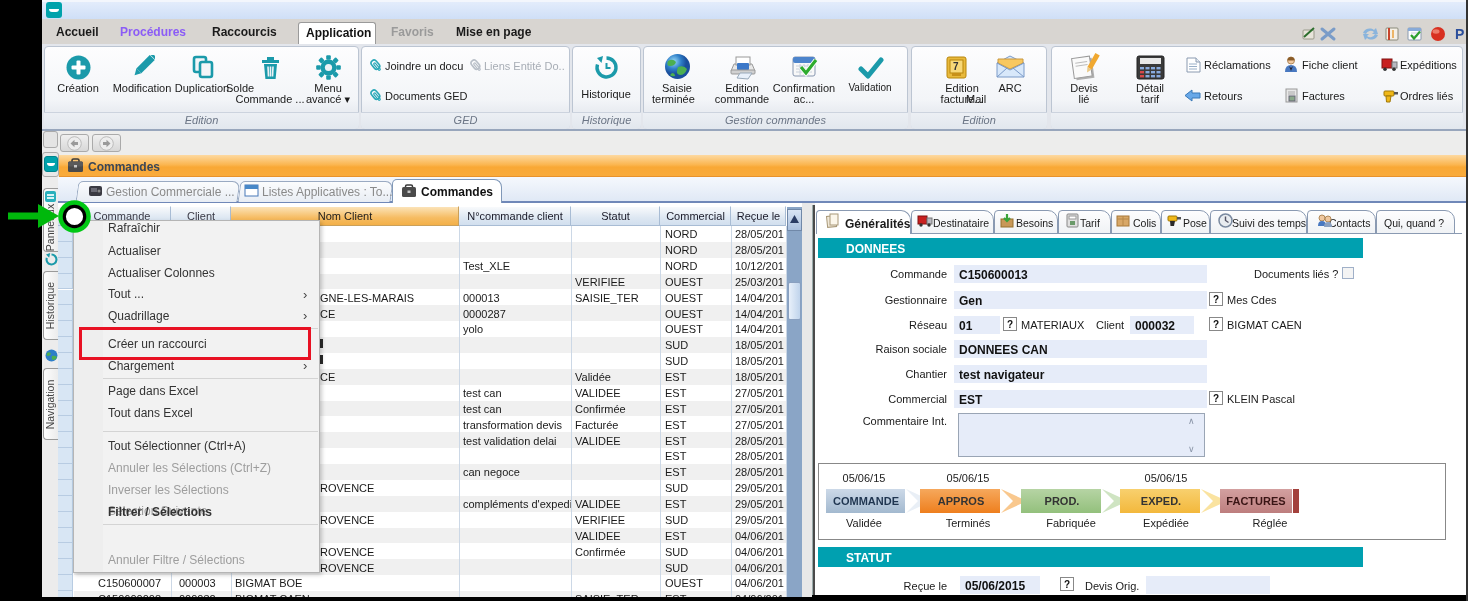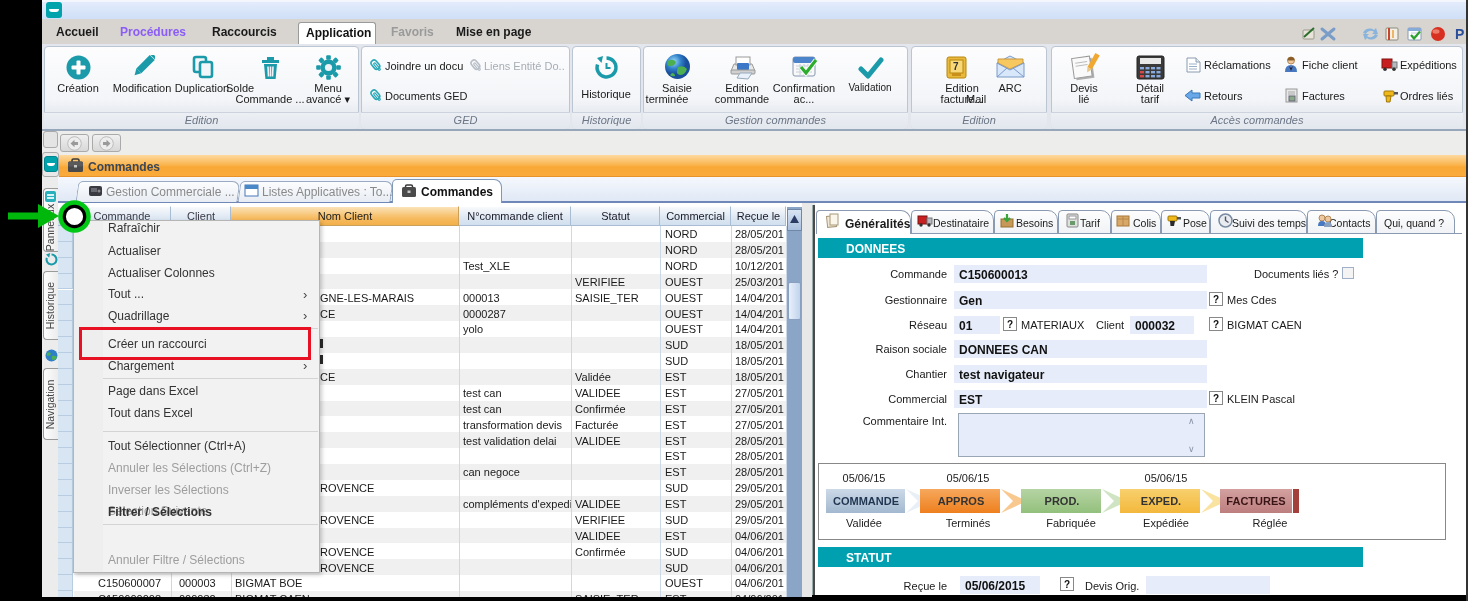--- a/index.html
+++ b/index.html
@@ -51,21 +51,20 @@
 <div class="ab" style="left:572px;top:112px;width:69px;height:17px;background:linear-gradient(#eceff4,#e2e7ee);border-top:1px solid #ccd3de;border-radius:0 0 4px 4px"></div>
 <div class="ab" style="left:572px;top:114px;width:69px;height:13px;font-size:11px;font-style:italic;color:#6b7585;text-align:center">Historique</div>
 <div class="ab" style="left:643px;top:46px;width:265px;height:83px;background:linear-gradient(#fdfdfe,#f3f5f8 65%,#eaedf2 78%,#e6eaf0);border:1px solid #bcc5d2;border-radius:4px"></div>
 <div class="ab" style="left:643px;top:112px;width:265px;height:17px;background:linear-gradient(#eceff4,#e2e7ee);border-top:1px solid #ccd3de;border-radius:0 0 4px 4px"></div>
 <div class="ab" style="left:643px;top:114px;width:265px;height:13px;font-size:11px;font-style:italic;color:#6b7585;text-align:center">Gestion commandes</div>
 <div class="ab" style="left:911px;top:46px;width:136px;height:83px;background:linear-gradient(#fdfdfe,#f3f5f8 65%,#eaedf2 78%,#e6eaf0);border:1px solid #bcc5d2;border-radius:4px"></div>
 <div class="ab" style="left:911px;top:112px;width:136px;height:17px;background:linear-gradient(#eceff4,#e2e7ee);border-top:1px solid #ccd3de;border-radius:0 0 4px 4px"></div>
 <div class="ab" style="left:911px;top:114px;width:136px;height:13px;font-size:11px;font-style:italic;color:#6b7585;text-align:center">Edition</div>
 <div class="ab" style="left:1051px;top:46px;width:412px;height:83px;background:linear-gradient(#fdfdfe,#f3f5f8 65%,#eaedf2 78%,#e6eaf0);border:1px solid #bcc5d2;border-radius:4px"></div>
 <div class="ab" style="left:1051px;top:112px;width:412px;height:17px;background:linear-gradient(#eceff4,#e2e7ee);border-top:1px solid #ccd3de;border-radius:0 0 4px 4px"></div>
-<div class="ab" style="left:1051px;top:114px;width:412px;height:13px;font-size:11px;font-style:italic;color:#6b7585;text-align:center">Accès commandes</div>
 <svg class="ab" style="left:66px;top:55px" width="25" height="25">
       <circle cx="12.5" cy="12.5" r="12" fill="#1b9aaa"></circle>
       <rect x="10.5" y="5.5" width="4" height="14" fill="#fff" rx="1"></rect>
       <rect x="5.5" y="10.5" width="14" height="4" fill="#fff" rx="1"></rect>
     </svg>
 <div class="ab" style="left:34px;top:82px;width:88px;height:12px;font-size:11px;color:#1a1a1a;text-align:center">Création</div>
 <svg class="ab" style="left:130px;top:55px" width="25" height="25">
       <g transform="rotate(45 12 12)">
         <rect x="9" y="-2" width="7" height="19" fill="#1b9aaa"></rect>
         <rect x="9" y="-5" width="7" height="2.5" fill="#1b9aaa"></rect>
@@ -138,21 +137,21 @@
           <stop offset="0.6" stop-color="#2e7ec8"></stop>
           <stop offset="1" stop-color="#1a4f9c"></stop>
         </radialGradient>
       </defs>
       <circle cx="13.5" cy="13.5" r="12.5" fill="url(#gl)"></circle>
       <path d="M4 8 q5 -3 8 1 q-1 4 -6 4 q-4 0 -2 -5z" fill="#4caf50"></path>
       <path d="M14 14 q6 -2 9 2 q-2 6 -7 6 q-5 -1 -2 -8z" fill="#4caf50"></path>
       <path d="M8 20 q3 0 3 3 q-3 1 -5 -1z" fill="#4caf50"></path>
     </svg>
 <div class="ab" style="left:633px;top:82px;width:88px;height:12px;font-size:11px;color:#1a1a1a;text-align:center">Saisie</div>
-<div class="ab" style="left:623px;top:93px;width:88px;height:12px;font-size:11px;color:#1a1a1a;text-align:center">terminée</div>
+<div class="ab" style="left:652px;top:93px;width:88px;height:12px;font-size:11px;color:#1a1a1a;">terminée</div>
 <svg class="ab" style="left:728px;top:54px" width="30" height="27">
       <path d="M6 10 L24 10 L27 17 L3 17 Z" fill="#e8e8e8" stroke="#999"></path>
       <rect x="8" y="3" width="14" height="8" fill="#fff" stroke="#999"></rect>
       <rect x="9" y="9" width="12" height="7" rx="1" fill="#3c78c8"></rect>
       <rect x="3" y="16" width="24" height="4" rx="1" fill="#d0d0d0" stroke="#999"></rect>
       <path d="M12 19 L24 19 L20 25 L9 24 Z" fill="#e8f0fa" stroke="#9ab"></path>
     </svg>
 <div class="ab" style="left:698px;top:82px;width:88px;height:12px;font-size:11px;color:#1a1a1a;text-align:center">Edition</div>
 <div class="ab" style="left:698px;top:93px;width:88px;height:12px;font-size:11px;color:#1a1a1a;text-align:center">commande</div>
 <svg class="ab" style="left:791px;top:54px" width="28" height="27">

